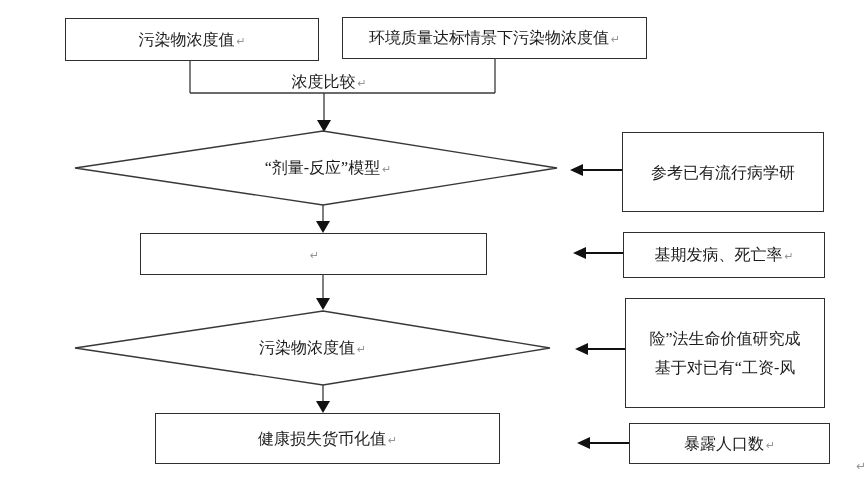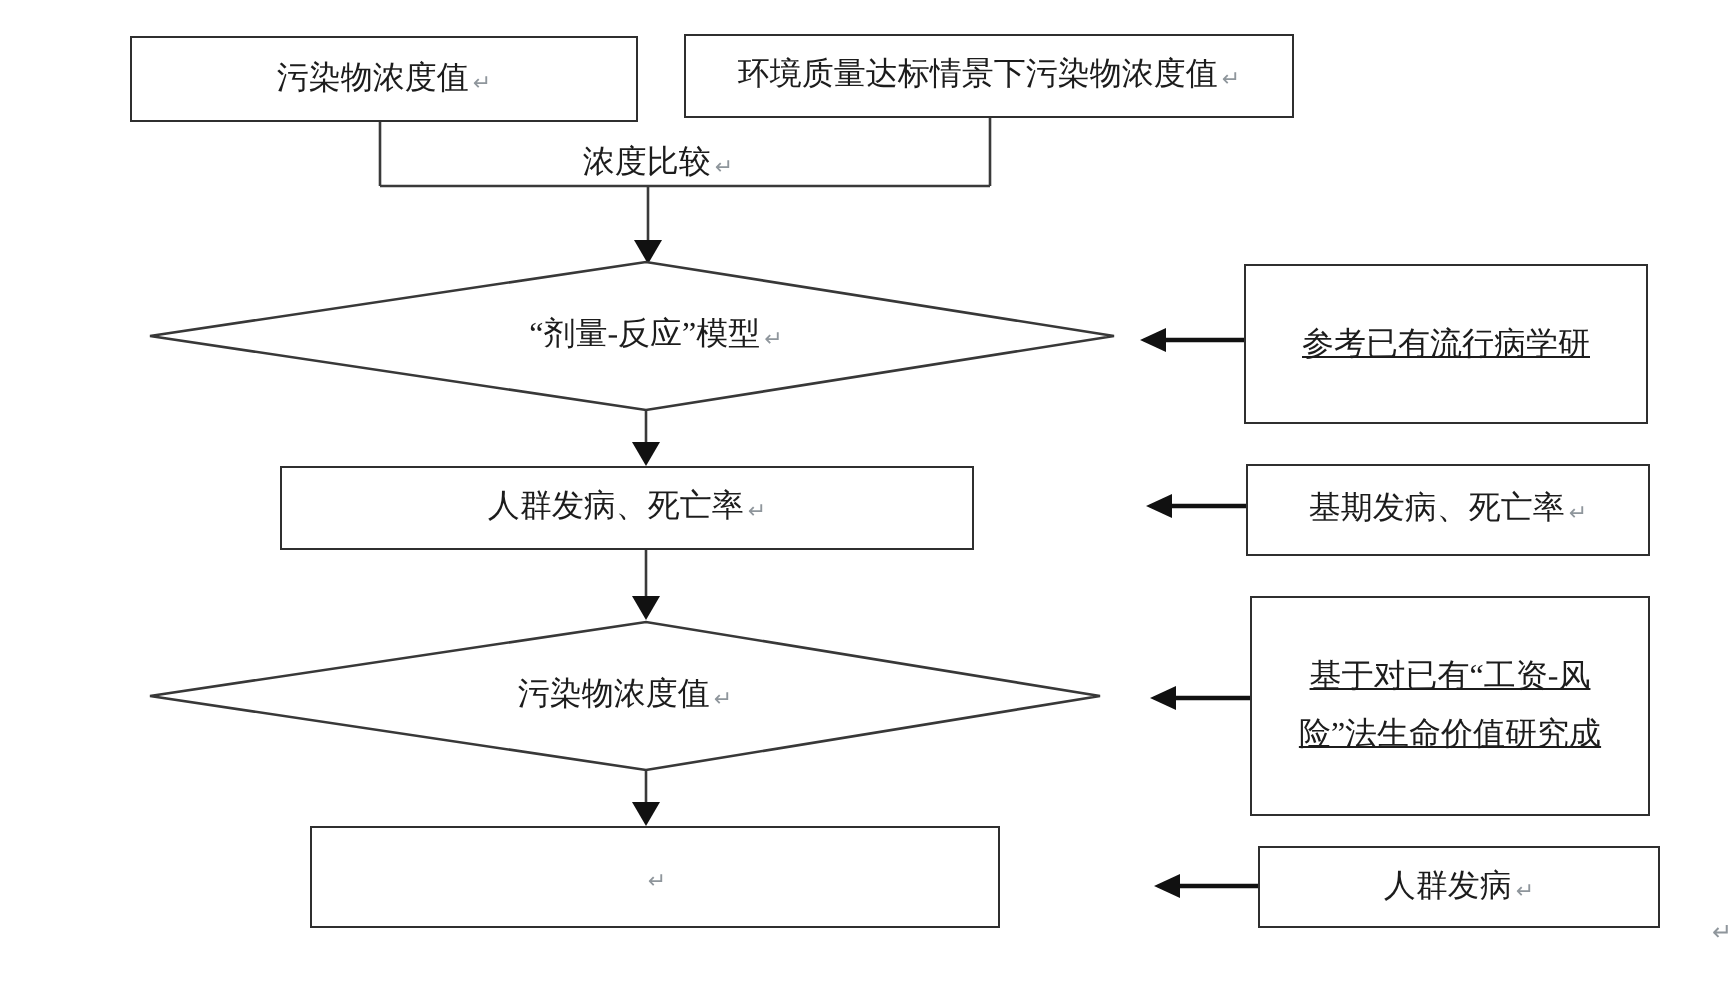--- a/index.html
+++ b/index.html
@@ -24,21 +24,21 @@
     white-space:nowrap;
     color:#1c1c1c;
   }
   .rect{
     border:1.5px solid #2f2f2f;
     background:#ffffff;
   }
   .plain{background:transparent;border:none;}
   .diamond-label{background:transparent;border:none;}
   .multiline{flex-direction:column;justify-content:center;}
-  .multiline .bline{display:block;line-height:29px;text-decoration:underline;}
+  .multiline .bline{display:block;line-height:29px;}
   .pmark{
     color:#8f969c;
     font-size:11px;
     margin-left:2px;
     position:relative;
     top:2px;
     font-family:"DejaVu Sans",sans-serif;
   }
   .stray-mark{
     position:absolute;z-index:1;
@@ -100,47 +100,47 @@
     <span>浓度比较</span>
       <span class="pmark">↵</span>
   </div>
 
   <div class="node diamond-label" style="left:87px;top:131px;width:482px;height:74px">
     <span>“剂量-反应”模型</span>
       <span class="pmark">↵</span>
   </div>
 
   <div class="node rect" style="left:140px;top:233px;width:345px;height:40px">
-    <span>人群发病、死亡率</span>
       <span class="pmark">↵</span>
   </div>
 
   <div class="node diamond-label" style="left:75px;top:311px;width:475px;height:74px">
     <span>污染物浓度值</span>
       <span class="pmark">↵</span>
   </div>
 
   <div class="node rect" style="left:155px;top:413px;width:343px;height:49px">
+    <span>健康损失货币化值</span>
       <span class="pmark">↵</span>
   </div>
 
   <div class="node rect multiline" style="left:622px;top:132px;width:200px;height:78px">
     <span class="bline">参考已有流行病学研</span>
   </div>
 
   <div class="node rect" style="left:623px;top:232px;width:200px;height:44px">
     <span>基期发病、死亡率</span>
       <span class="pmark">↵</span>
   </div>
 
   <div class="node rect multiline" style="left:625px;top:298px;width:198px;height:108px">
+    <span class="bline">险”法生命价值研究成</span>
     <span class="bline">基于对已有“工资-风</span>
-    <span class="bline">险”法生命价值研究成</span>
   </div>
 
   <div class="node rect" style="left:629px;top:423px;width:199px;height:39px">
-    <span>人群发病</span>
+    <span>暴露人口数</span>
       <span class="pmark">↵</span>
   </div>
 
   <span class="stray-mark" style="left:856px;top:459px">↵</span>
 
 </div>
 
 </body></html>

